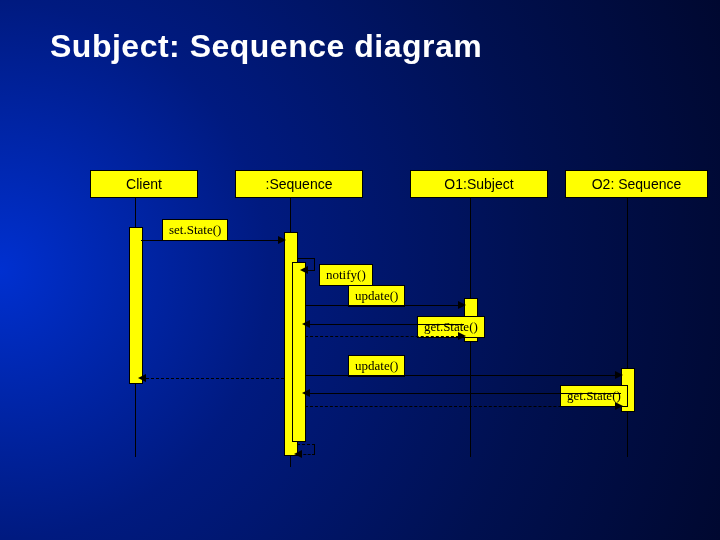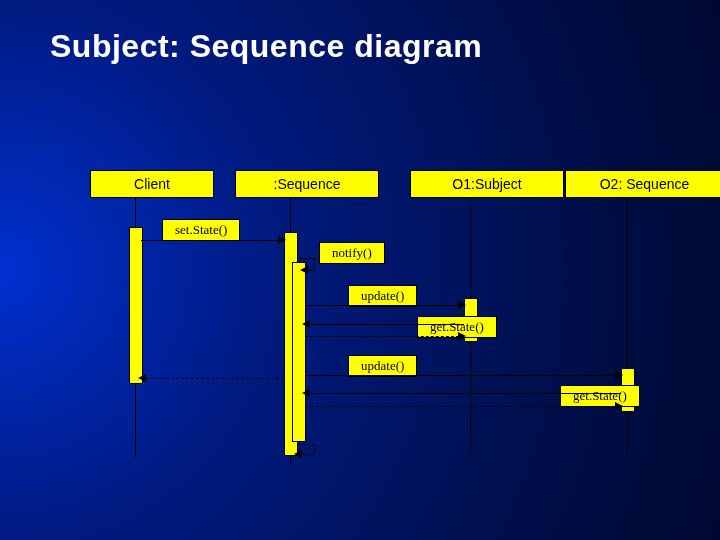--- a/index.html
+++ b/index.html
@@ -1,21 +1,21 @@
 <!DOCTYPE html>
 <html><head>
 <meta charset="utf-8">
 <style>
 html,body{margin:0;padding:0;width:720px;height:540px;overflow:hidden}
 body{background:radial-gradient(circle at 0% 50%,#0030d0 0%,#001a80 35%,#001050 70%,#000830 100%);font-family:Verdana,Geneva,sans-serif;color:#fff;position:relative}
 .title{position:absolute;left:50px;top:28px;font-size:32px;font-weight:bold;color:#fff;letter-spacing:.5px}
-.participant{position:absolute;background:#ffff00;color:#000;border:1.5px solid #000;text-align:center;font-size:14px;padding:5px 16px;font-weight:normal}
+.participant{position:absolute;background:#ffff00;color:#000;border:1.5px solid #000;text-align:center;font-size:14px;padding:5px 8px;font-weight:normal}
 .lifeline{position:absolute;width:1px;background:#000}
 .activation{position:absolute;width:12px;background:#ffff00;border:1px solid #000}
-.msglabel{position:absolute;background:#ffff00;color:#000;border:1px solid #000;font-family:'Times New Roman',serif;font-size:13px;padding:2px 12px}
+.msglabel{position:absolute;background:#ffff00;color:#000;border:1px solid #000;font-family:'Times New Roman',serif;font-size:13px;padding:2px 6px}
 .arrow{position:absolute;height:1px;background:#000}
 .arrow.dash{background:none;border-top:1.5px dashed #000;height:0}
 .ah{position:absolute;width:0;height:0}
 .ah.r{border-left:8px solid #000;border-top:4px solid transparent;border-bottom:4px solid transparent}
 .ah.l{border-right:8px solid #000;border-top:4px solid transparent;border-bottom:4px solid transparent}
 </style>
 </head>
 <body>
 
 <div class="title">Subject: Sequence diagram</div>
@@ -36,21 +36,21 @@
 <div class="activation" style="left:464px;top:298px;height:42px"></div>
 <div class="activation" style="left:621px;top:368px;height:42px"></div>
 
 <div class="msglabel" style="left:162px;top:219px">set.State()</div>
 <div class="arrow" style="left:141px;top:240px;width:143px"></div>
 <div class="ah r" style="left:278px;top:236px"></div>
 
 <div class="arrow dash" style="left:141px;top:378px;width:143px"></div>
 <div class="ah l" style="left:138px;top:374px"></div>
 
-<div class="msglabel" style="left:319px;top:242px">notify()</div>
+<div class="msglabel" style="left:319px;top:264px">notify()</div>
 <div class="arrow" style="left:297px;top:258px;width:18px"></div>
 <div class="arrow" style="left:314px;top:258px;width:1px;height:12px"></div>
 <div class="arrow" style="left:305px;top:270px;width:10px"></div>
 <div class="ah l" style="left:300px;top:266px"></div>
 
 <div class="msglabel" style="left:348px;top:285px">update()</div>
 <div class="arrow" style="left:305px;top:305px;width:159px"></div>
 <div class="ah r" style="left:458px;top:301px"></div>
 
 <div class="msglabel" style="left:417px;top:316px">get.State()</div>

